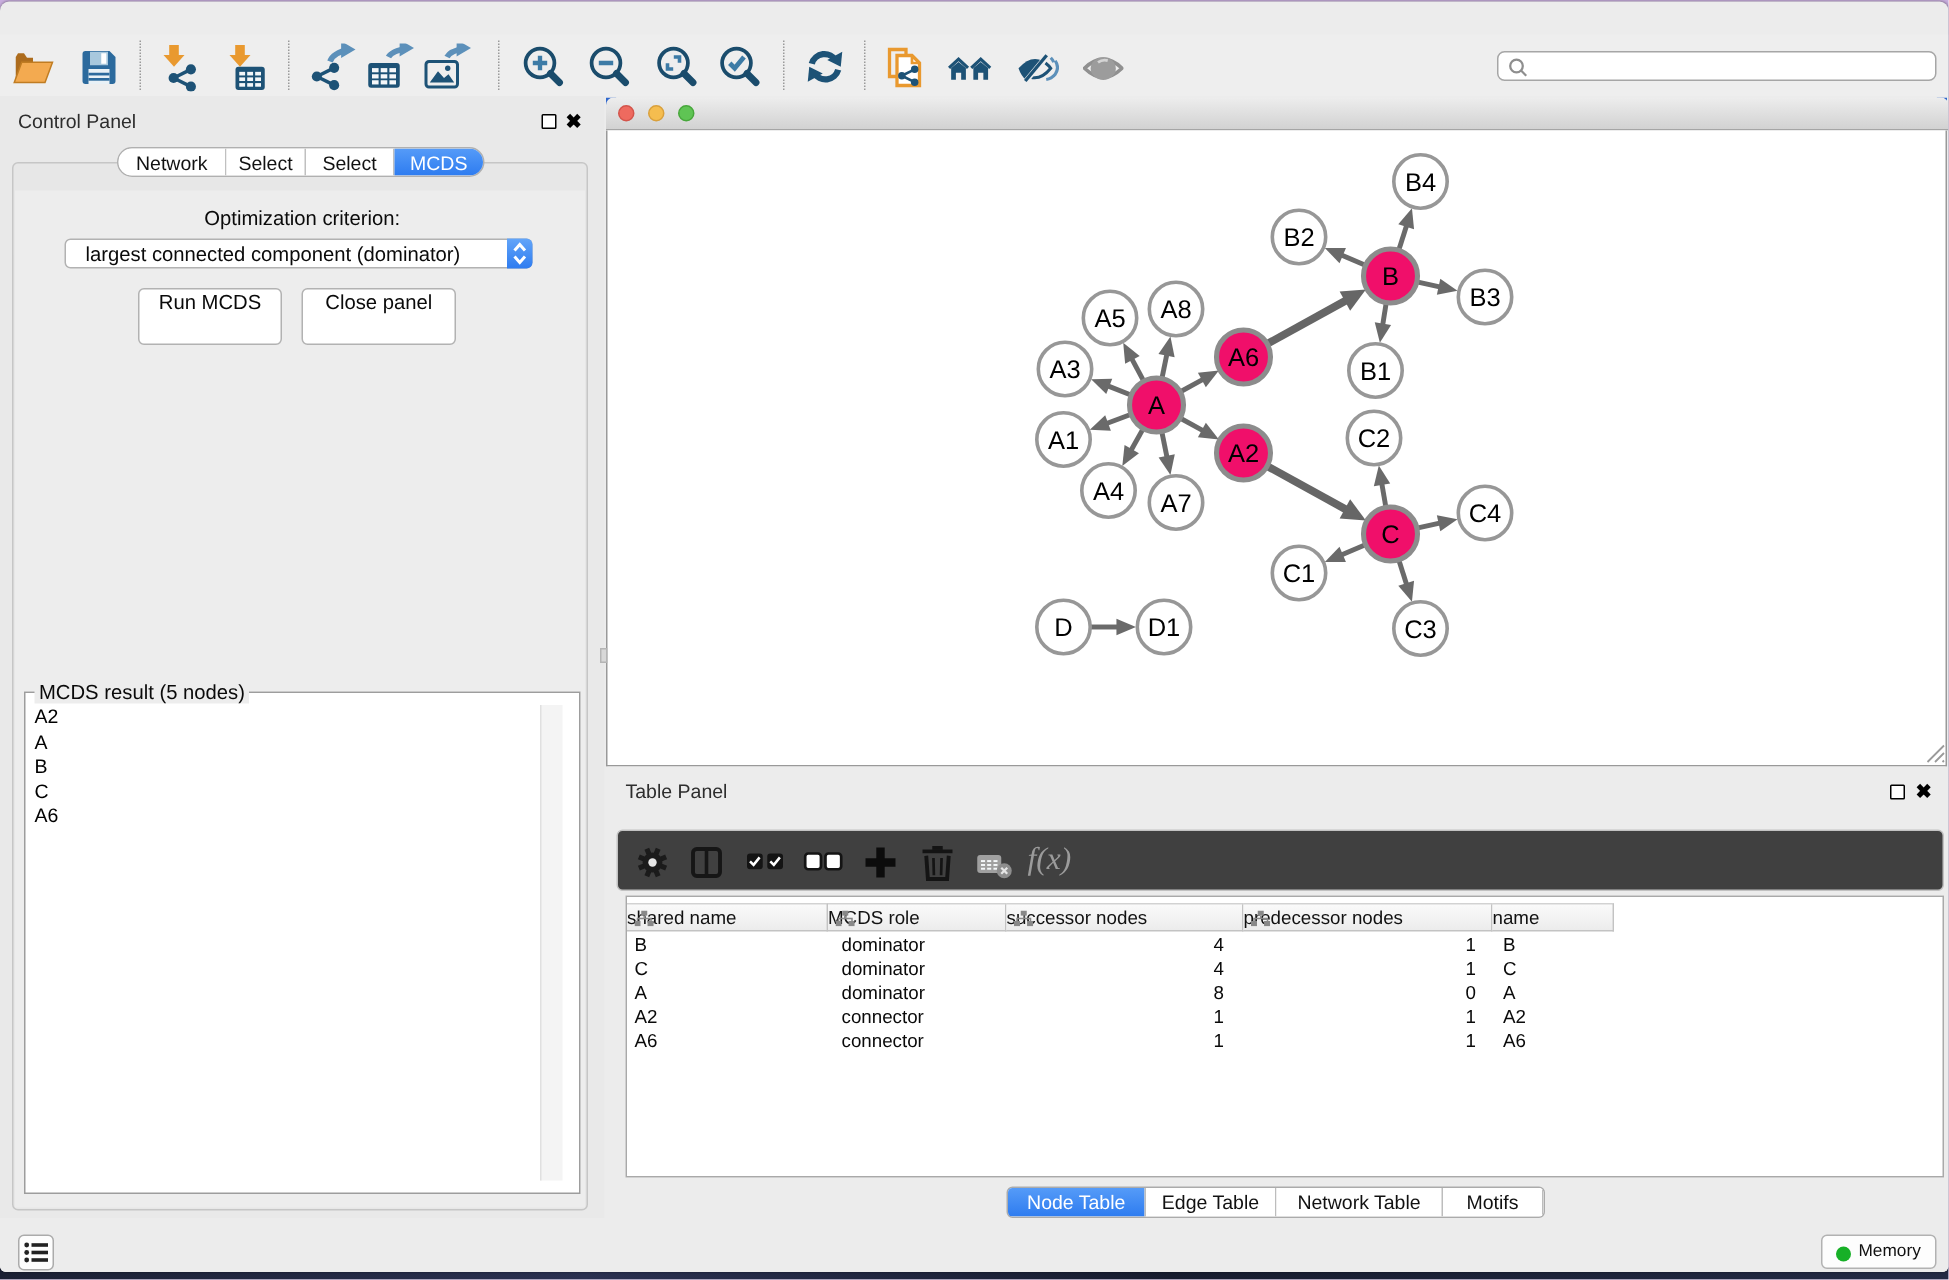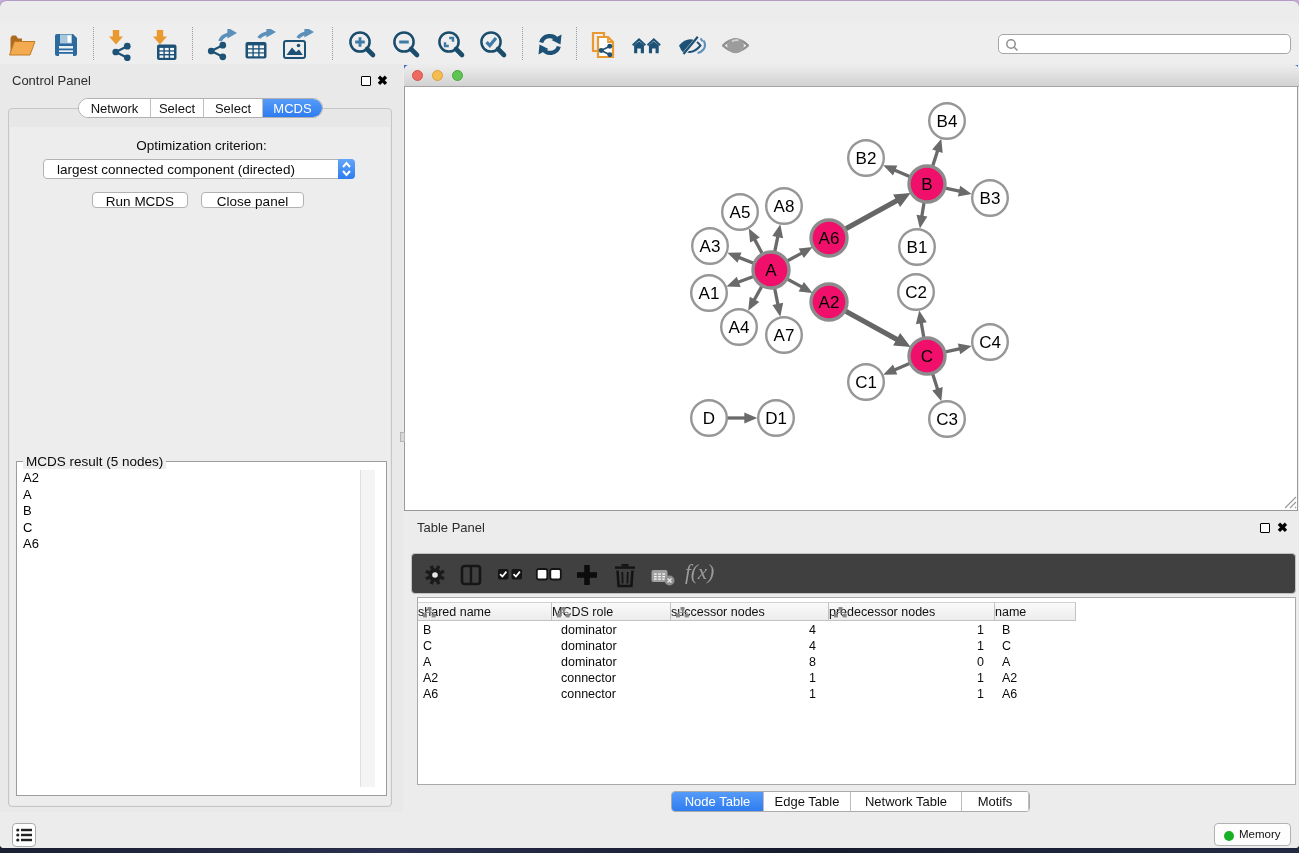--- a/index.html
+++ b/index.html
@@ -24,21 +24,21 @@
   .wbtn-x{position:absolute;font-size:13px;font-weight:bold;color:#000;line-height:10px}
   #cpanel{position:absolute;left:8px;top:44px;width:384px;height:699px;background:#e7e7e7;border:1px solid #c6c6c6;border-radius:4px}
   #cpinner{position:absolute;left:1px;top:18px;width:380px;height:678px;background:#ededed}
   .tabs{position:absolute;left:78px;top:34px;height:20px;display:flex;border:1px solid #b0b0b0;border-radius:10px;background:#fff;overflow:hidden;z-index:5}
   .tab{font-size:13px;color:#111;padding:2px 0;text-align:center;border-right:1px solid #c0c0c0;background:#fff;line-height:15px}
   .tab.sel{background:linear-gradient(#559bf8,#2e7cf0);color:#fff;border-right:none}
   #optlabel{position:absolute;left:0;top:74px;width:100%;text-align:center;font-size:13.5px;color:#0a0a0a}
   #combo{position:absolute;left:43px;top:95px;width:312px;height:20px;background:#fff;border:1px solid #b2b2b2;border-radius:4px}
   #combo .txt{position:absolute;left:13px;top:2px;font-size:13.5px;color:#0a0a0a}
   #combo .step{position:absolute;right:-1px;top:-1px;width:17px;height:20px;background:linear-gradient(#63a5f9,#2e7cf0);border-radius:0 4px 4px 0}
-  .btn{position:absolute;height:16px;background:#fff;border:1px solid #b2b2b2;border-radius:4px;font-size:13.5px;color:#0a0a0a;text-align:center;line-height:18px}
+  .btn{position:absolute;height:38px;background:#fff;border:1px solid #b2b2b2;border-radius:4px;font-size:13.5px;color:#0a0a0a;text-align:center;line-height:18px}
   #mcdsgroup{position:absolute;left:16px;top:397px;width:371px;height:335px;border:1px solid #9d9d9d;background:#fff}
   #mcdsgroup .legend{position:absolute;left:6px;top:-8px;background:#ededed;padding:0 3px;font-size:13.5px;color:#0a0a0a}
   #mcdslist{position:absolute;left:1px;top:8px;width:342px;bottom:1px;background:#fff;font-size:13px;color:#000;padding-left:5px;line-height:16.5px}
   #mcdssb{position:absolute;right:11px;top:8px;width:15px;bottom:8px;background:#f4f4f4;border-left:1px solid #e0e0e0}
   
   #netwin{position:absolute;left:404px;top:64px;width:895px;height:446px}
   #nettitle{position:absolute;left:0;top:0;width:100%;height:22px;background:linear-gradient(#ededed,#d2d2d2);border-bottom:1px solid #a5a5a5;border-radius:5px 5px 0 0}
   #nettitle .t{position:absolute;width:100%;text-align:center;top:4px;font-size:13px;color:#333}
   #netcanvas{position:absolute;left:0;top:22px;width:894px;height:424px;background:#fff;border:1px solid #999;border-top:none}
   .bluecorner{position:absolute;top:0;width:7px;height:7px}
@@ -210,21 +210,21 @@
         <div id="cpinner"></div>
       </div>
     <div class="tabs">
       <div class="tab" style="width:72px">Network</div>
       <div class="tab" style="width:53px">Select</div>
       <div class="tab" style="width:59px">Select</div>
       <div class="tab sel" style="width:59px">MCDS</div>
     </div>
     <div id="optlabel">Optimization criterion:</div>
     <div id="combo">
-      <div class="txt">largest connected component (directed)</div>
+      <div class="txt">largest connected component (dominator)</div>
       <div class="step"><svg width="17" height="20" viewBox="0 0 17 20">
             <path d="M5 8 L8.5 4 L12 8" fill="none" stroke="#fff" stroke-width="2"></path>
             <path d="M5 12 L8.5 16 L12 12" fill="none" stroke="#fff" stroke-width="2"></path>
           </svg></div>
     </div>
     <div class="btn" style="left:92px;top:128px;width:96px">Run MCDS</div>
     <div class="btn" style="left:201px;top:128px;width:103px">Close panel</div>
     <div id="mcdsgroup">
       <div class="legend">MCDS result (5 nodes)</div>
       <div id="mcdslist">A2<br>A<br>B<br>C<br>A6</div>

